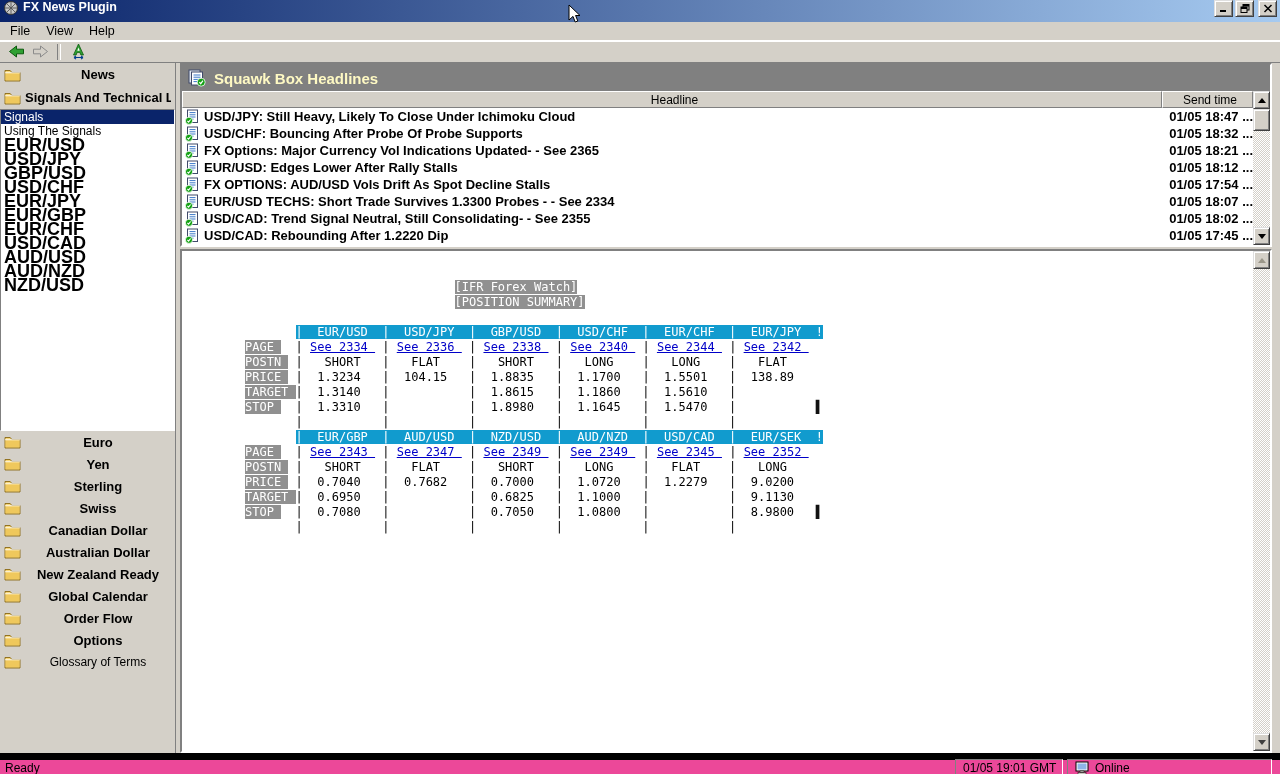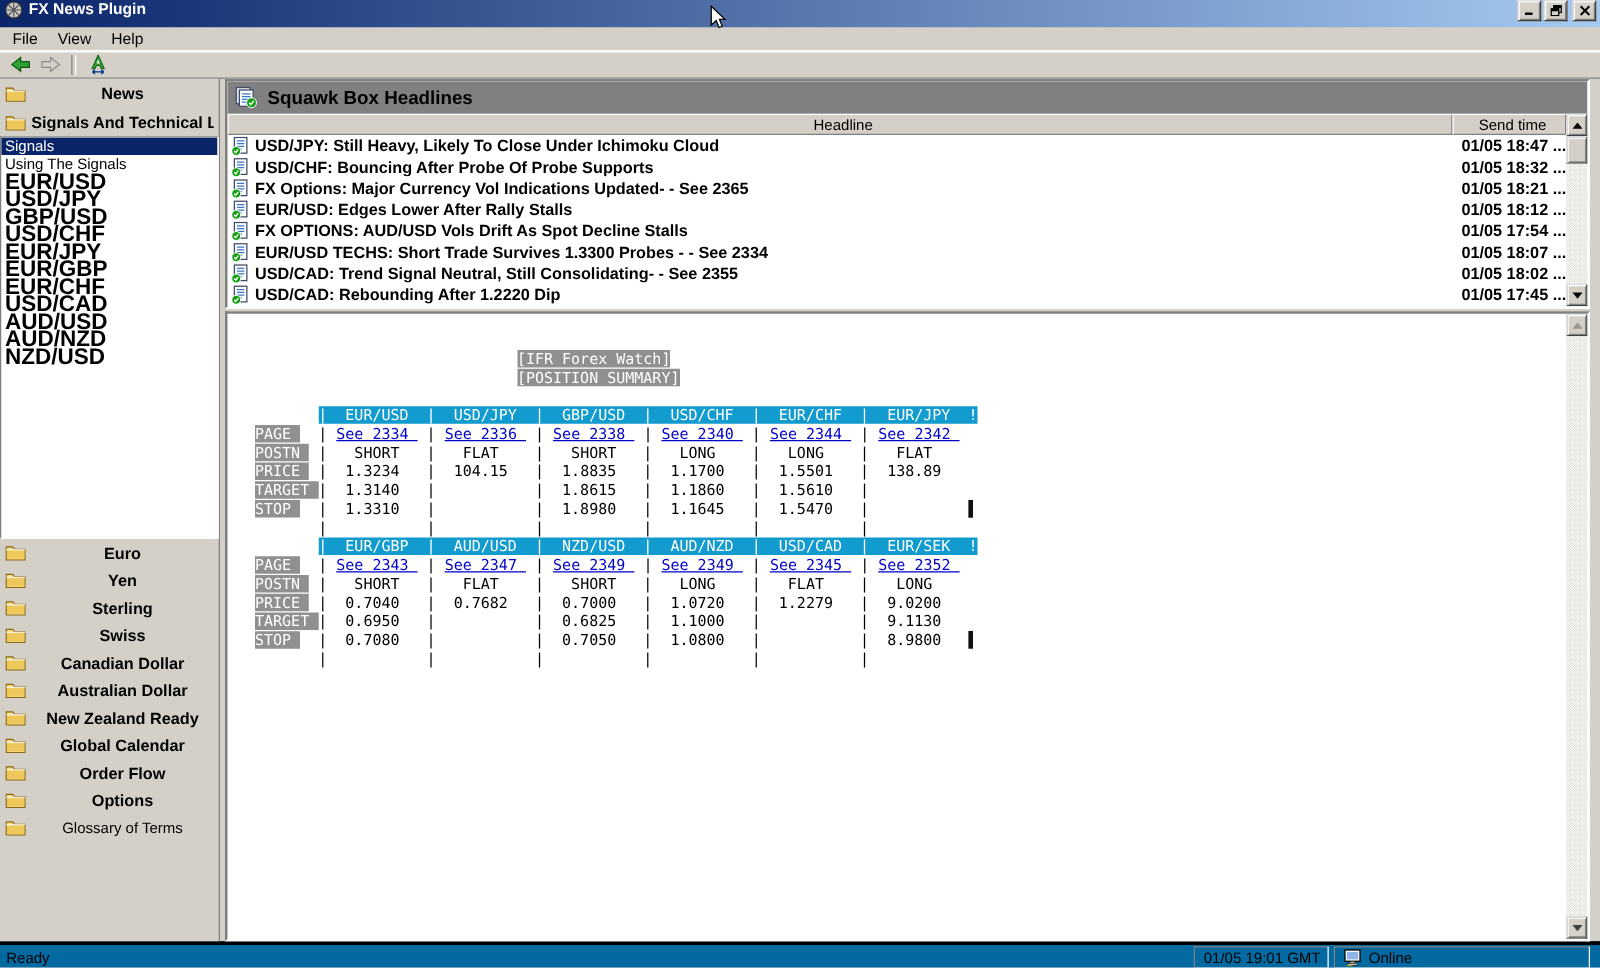--- a/index.html
+++ b/index.html
@@ -27,21 +27,21 @@
   .side-folder.left .lbl{text-align:left;}
   .side-folder.plain .lbl{font-weight:normal;font-size:12px;}
   .side-folder.short{height:22px;}
   .side-list{height:322px;background:#fff;border:1px solid;border-color:#808080 #fff #fff #808080;overflow:hidden;font-size:12px;box-sizing:border-box;}
   .list-item{height:14px;line-height:14px;padding-left:3px;white-space:nowrap;}
   .list-item.bold{font-weight:bold;font-size:18px;}
   .list-item.selected{background:#0A246A;color:#fff;}
   
   .main{position:absolute;left:180px;top:0;width:1092px;}
   .headlines{height:184px;overflow:hidden;}
-  .pane-title{height:26px;background:#808080;display:flex;align-items:center;color:#000000;font-weight:bold;font-size:15px;padding-left:6px;gap:7px;}
+  .pane-title{height:26px;background:#808080;display:flex;align-items:center;color:#fef9c3;font-weight:bold;font-size:15px;padding-left:6px;gap:7px;}
   .hl-body{display:flex;height:154px;}
   .hl-left{flex:1;overflow:hidden;}
   .colhdr{height:17px;display:flex;background:#D4D0C8;font-size:12px;}
   .colhdr .cc{border:1px solid;border-color:#fff #808080 #808080 #fff;padding:1px 0 0 5px;box-sizing:border-box;white-space:nowrap;text-align:center;}
   .colhdr .c1{width:980px;}
   .colhdr .c2{flex:1;}
   .hl-row{height:17px;display:flex;align-items:center;font-weight:bold;font-size:13px;white-space:nowrap;}
   .hl-row .ic{width:16px;height:16px;margin:0 4px 0 2px;flex:none;}
   .hl-row .txt{width:958px;overflow:hidden;}
   .hl-row .tm{padding-left:8px;}
@@ -50,28 +50,28 @@
   .vtrack{flex:1;background-color:#fff;background-image:linear-gradient(45deg,#d4d0c8 25%,transparent 25%,transparent 75%,#d4d0c8 75%),linear-gradient(45deg,#d4d0c8 25%,transparent 25%,transparent 75%,#d4d0c8 75%);background-size:2px 2px;background-position:0 0,1px 1px;}
   .sb-btn{height:16px;display:flex;align-items:center;justify-content:center;flex:none;}
   .sb-thumb{height:20px;flex:none;}
   .tri-up{width:0;height:0;border:4px solid transparent;border-bottom:5px solid #000;margin-top:-4px;}
   .tri-dn{width:0;height:0;border:4px solid transparent;border-top:5px solid #000;margin-bottom:-4px;}
   .tri-up.dis{border-bottom-color:#9a9689;}
   .tri-dn.dark{border-top-color:#404040;}
   
   .summary{margin-top:2px;height:504px;position:relative;overflow:hidden;}
   .sum-text{position:absolute;left:0;top:0;right:17px;bottom:0;padding:14px 0 0 22px;font-family:"DejaVu Sans Mono",monospace;font-size:12px;line-height:15px;white-space:pre;overflow:hidden;}
-  .sline{height:15px;}
+  .sline{height:15px;margin-left:41px;}
   .hl-gray{background:#909090;color:#fff;}
   .cyan{background:#119BCE;color:#fff;}
   .lnk{color:#0000C8;text-decoration:underline;cursor:pointer;}
   .tick{color:#111;}
   .sum-scroll{position:absolute;right:0;top:0;bottom:0;width:17px;}
   
-  .statusbar{height:22px;display:flex;align-items:center;padding:2px 8px 2px 0;box-sizing:border-box;font-size:12px;gap:4px;border-top:3px solid #000000;background:#0369a1;}
+  .statusbar{height:22px;display:flex;align-items:center;padding:2px 8px 2px 0;box-sizing:border-box;font-size:12px;gap:4px;border-top:7px solid #000000;background:#ec4899;}
   .st-ready{flex:1;padding-left:5px;}
   .st-panel{height:18px;display:flex;align-items:center;padding:0 7px;box-sizing:border-box;gap:5px;white-space:nowrap;}
   .st-time{width:108px;}
   .st-online{width:205px;}
   .cursor{position:absolute;left:568px;top:4px;z-index:50;pointer-events:none;}
 </style>
 </head>
 <body>
 
 <div class="titlebar">

